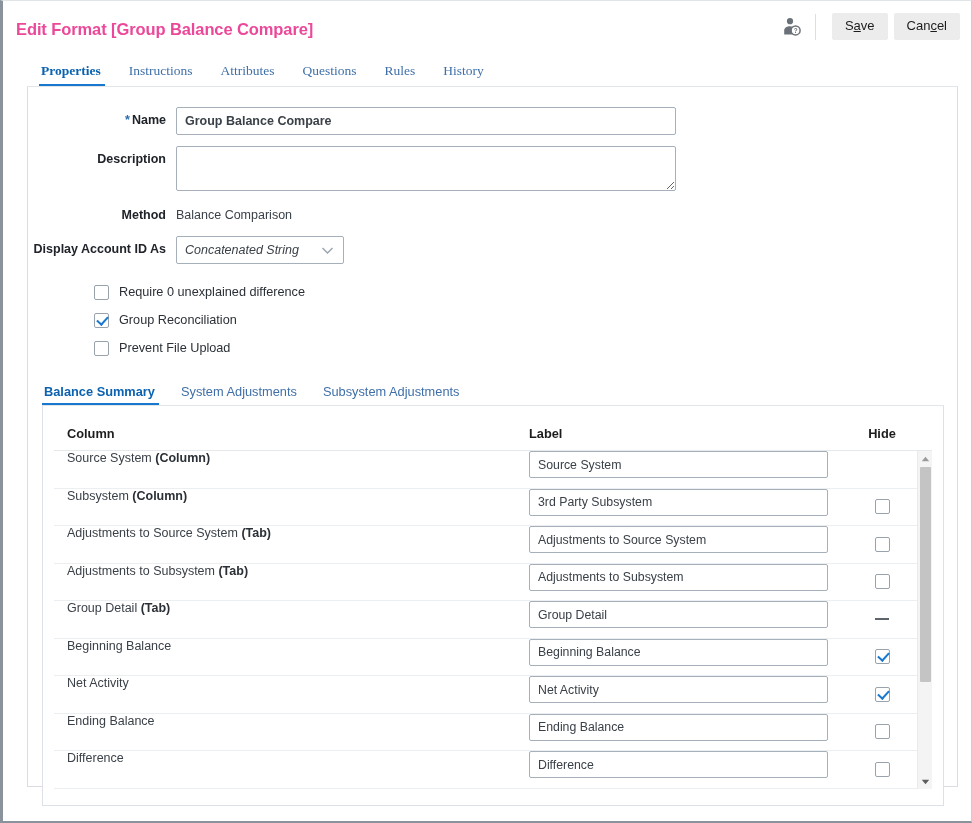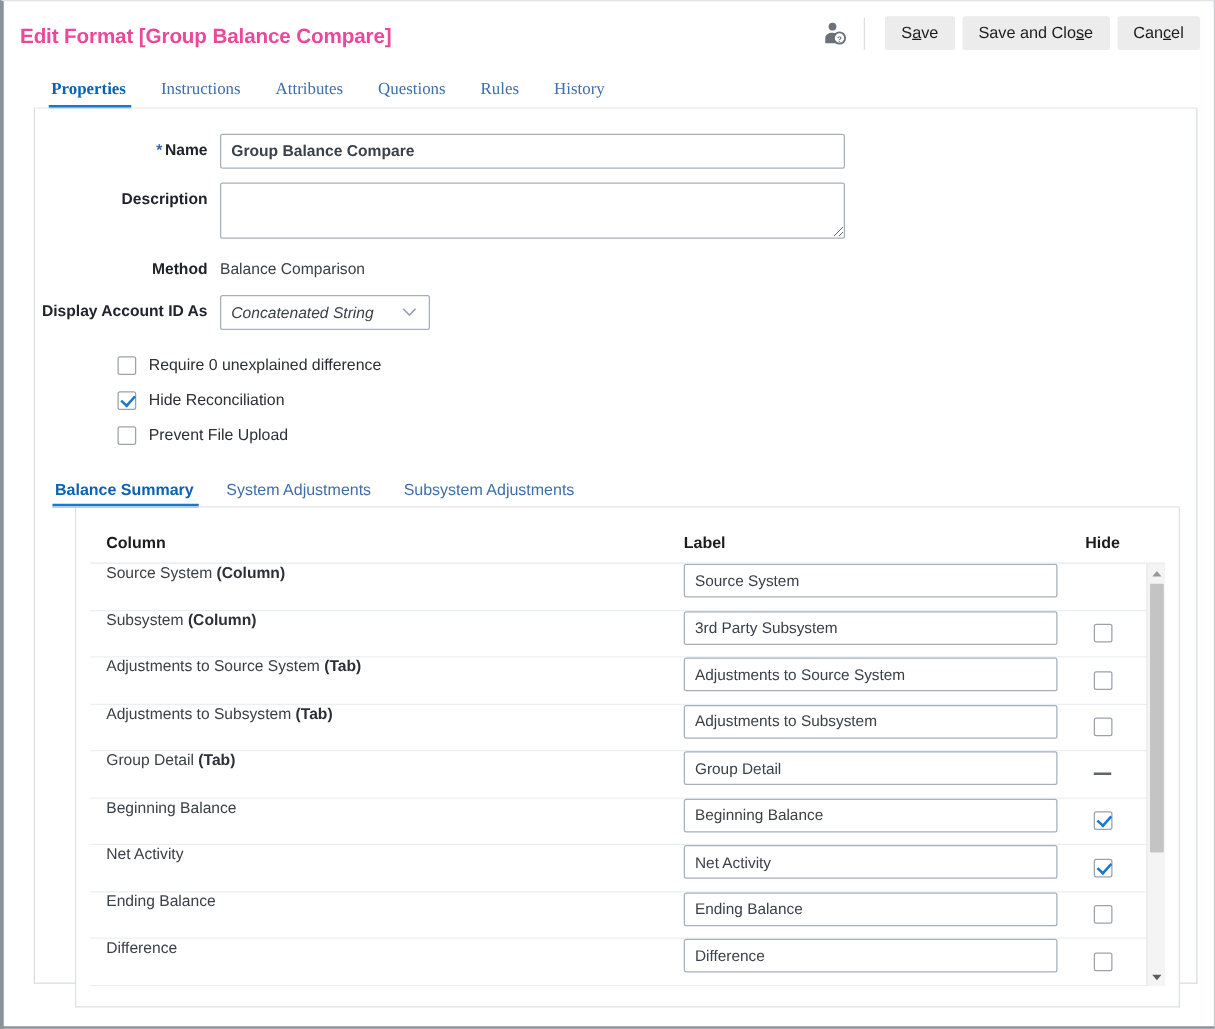--- a/index.html
+++ b/index.html
@@ -238,21 +238,21 @@
   }
   .subtabs-rule {
     position: absolute;
     left: 0; right: 0; bottom: 0;
     height: 1px;
     background: #e3e6e9;
   }
 
   
   .tbl-panel {
-    margin: 0 13px 0 32px;
+    margin: 0 13px 0 14px;
     border: 1px solid #dde1e5;
     border-top: none;
     background: #fff;
     height: 400px;
     padding: 11px 11px 0 11px;
   }
   .tbl-head {
     display: flex;
     align-items: center;
     height: 34px;
@@ -364,21 +364,20 @@
     <div class="user-icon">
       <svg width="22" height="22" viewBox="0 0 22 22">
         <circle cx="9" cy="5.2" r="3.1" fill="#6b7178"></circle>
         <path d="M3.2 18.5v-4.2c0-2.5 2.6-4.1 5.8-4.1 1.2 0 2.4.25 3.4.7v7.6z" fill="#6b7178"></path>
         <circle cx="14.6" cy="14.4" r="4.5" fill="#fff" stroke="#6b7178" stroke-width="1.5"></circle>
         <text x="14.6" y="17.3" font-size="6.4" font-family="Liberation Sans, sans-serif" fill="#6b7178" text-anchor="middle" font-weight="bold">?</text>
       </svg>
     </div>
     <div class="vdivider"></div>
     <button class="btn"><span>S</span><u>a</u><span>ve</span></button>
-    <button class="btn"><span>Save and Clo</span><u>s</u><span>e</span></button>
     <button class="btn"><span>Can</span><u>c</u><span>el</span></button>
   </div>
 </div>
 
 <div class="tabs-wrap">
   <div class="tabs">
     <div class="tab active">Properties</div>
     <div class="tab">Instructions</div>
     <div class="tab">Attributes</div>
     <div class="tab">Questions</div>
@@ -417,21 +416,21 @@
     </div>
   </div>
 
   <div class="opts">
     <div class="opt">
       <span class="cbox"></span>
       <span class="opt-label">Require 0 unexplained difference</span>
     </div>
     <div class="opt">
       <span class="cbox checked"></span>
-      <span class="opt-label">Hide Reconciliation</span>
+      <span class="opt-label">Group Reconciliation</span>
     </div>
     <div class="opt">
       <span class="cbox"></span>
       <span class="opt-label">Prevent File Upload</span>
     </div>
   </div>
 
   <div class="subtabs-wrap">
     <div class="subtabs">
       <div class="subtab active">Balance Summary</div>

